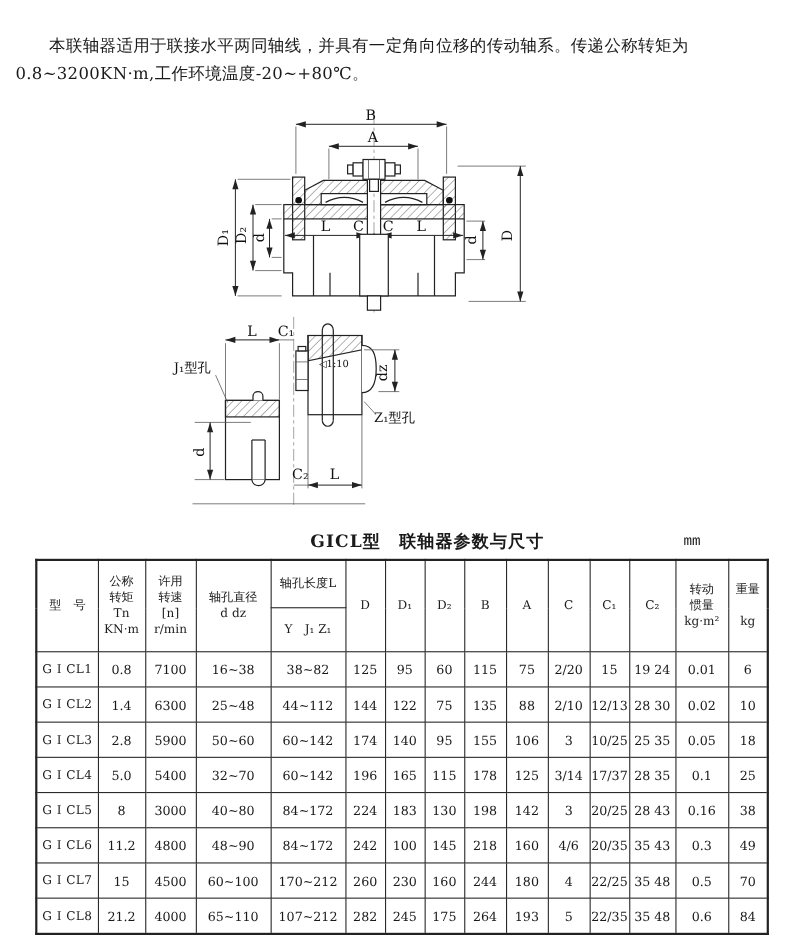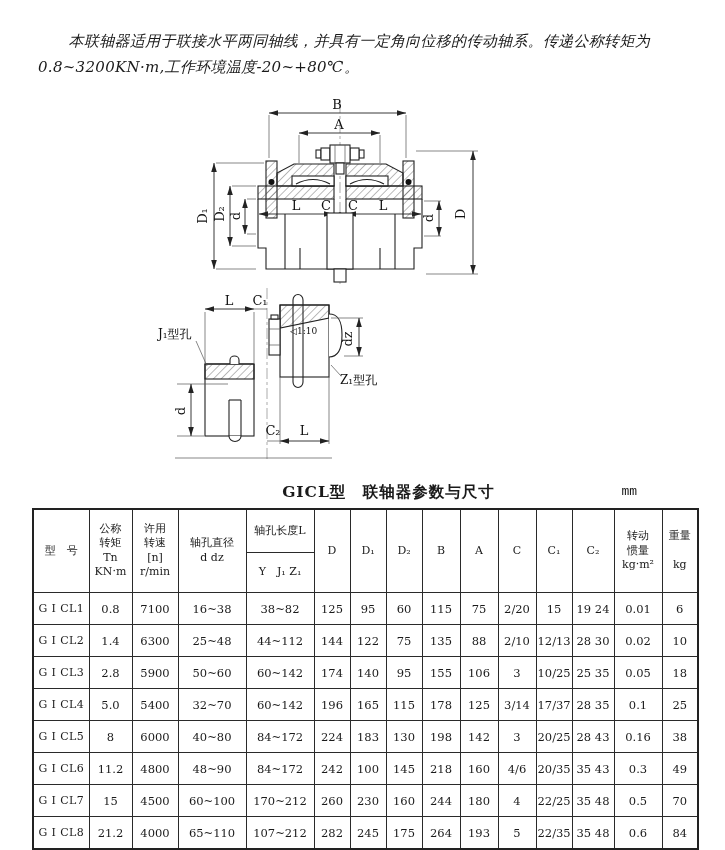--- a/index.html
+++ b/index.html
@@ -1,19 +1,19 @@
 <!DOCTYPE html>
 <html><head>
 <meta charset="utf-8">
 <style>
   html,body{margin:0;padding:0;background:#ffffff;}
   body{width:725px;height:850px;overflow:hidden;color:#1a1a1a;
        font-family:"DejaVu Serif","Liberation Serif",serif;}
-  .intro{padding:13px 26px 0 38px;font-size:15px;line-height:1.75;
-         white-space:pre-line;letter-spacing:0.3px;font-style:italic;}
+  .intro{padding:13px 26px 0 14px;font-size:15px;line-height:1.75;
+         white-space:pre-line;letter-spacing:0.3px;}
   .drawing-wrap{margin-top:2px;}
   svg{display:block;}
   .out{stroke:#222;stroke-width:1.1;fill:none;}
   .outw{stroke:#222;stroke-width:1.1;fill:#fff;}
   .hat{fill:url(#h45);stroke:#222;stroke-width:1.1;}
   .dim{stroke:#222;stroke-width:0.9;fill:none;}
   .ext{stroke:#555;stroke-width:0.7;fill:none;}
   .cl{stroke:#888;stroke-width:0.7;stroke-dasharray:11 3 3 3;fill:none;}
   text.dl{font:13px "DejaVu Serif","Liberation Serif",serif;fill:#111;text-anchor:middle;}
   text.cj{font:12px "DejaVu Serif","Liberation Serif",serif;fill:#111;}
@@ -316,21 +316,21 @@
         <td>125</td>
         <td>3/14</td>
         <td>17/37</td>
         <td>28 35</td>
         <td>0.1</td>
         <td>25</td>
       </tr>
       <tr>
         <td class="model">G I CL5</td>
         <td>8</td>
-        <td>6000</td>
+        <td>3000</td>
         <td>40~80</td>
         <td>84~172</td>
         <td>224</td>
         <td>183</td>
         <td>130</td>
         <td>198</td>
         <td>142</td>
         <td>3</td>
         <td>20/25</td>
         <td>28 43</td>

